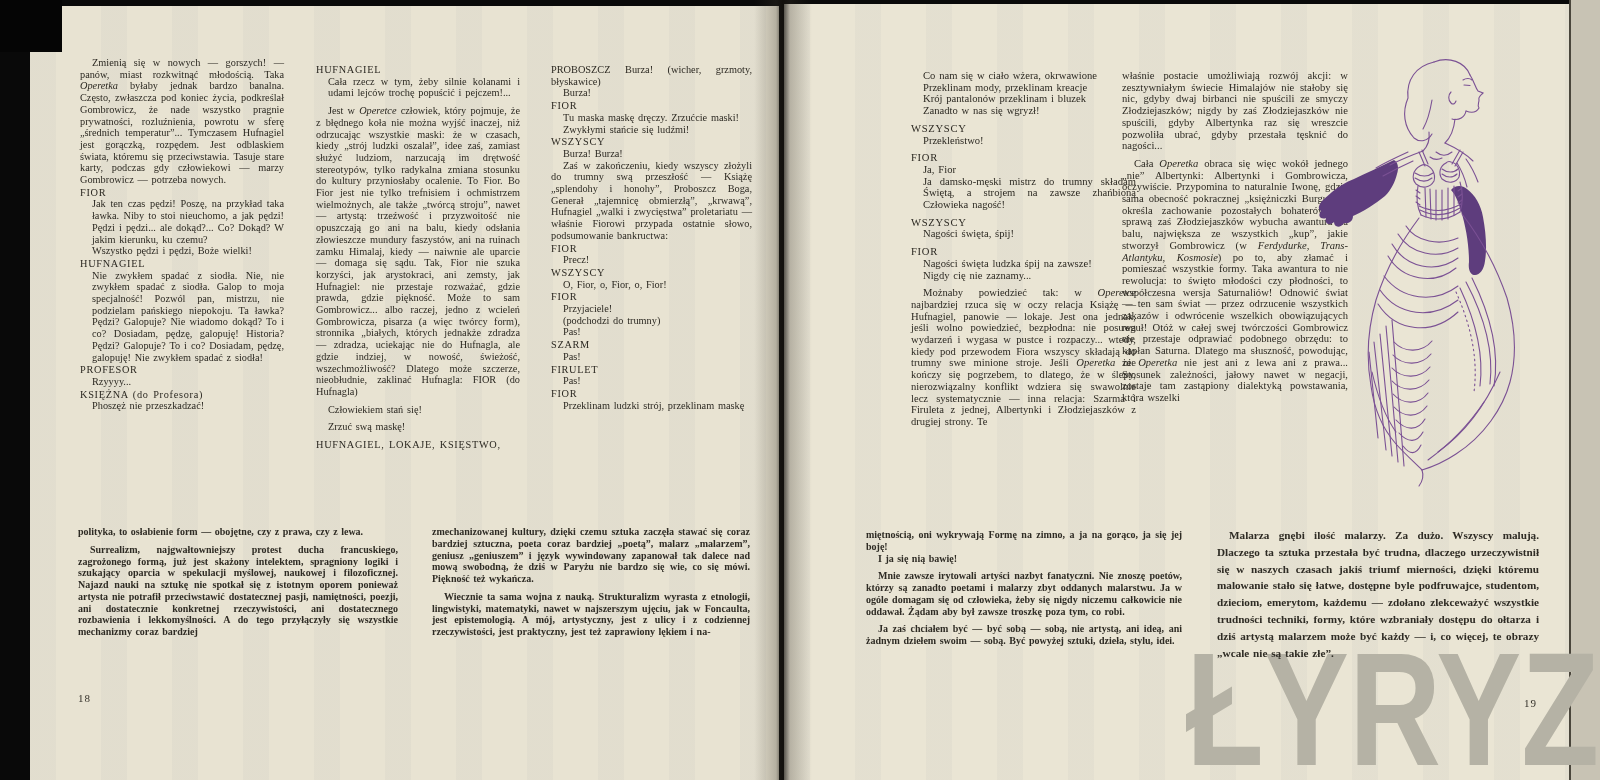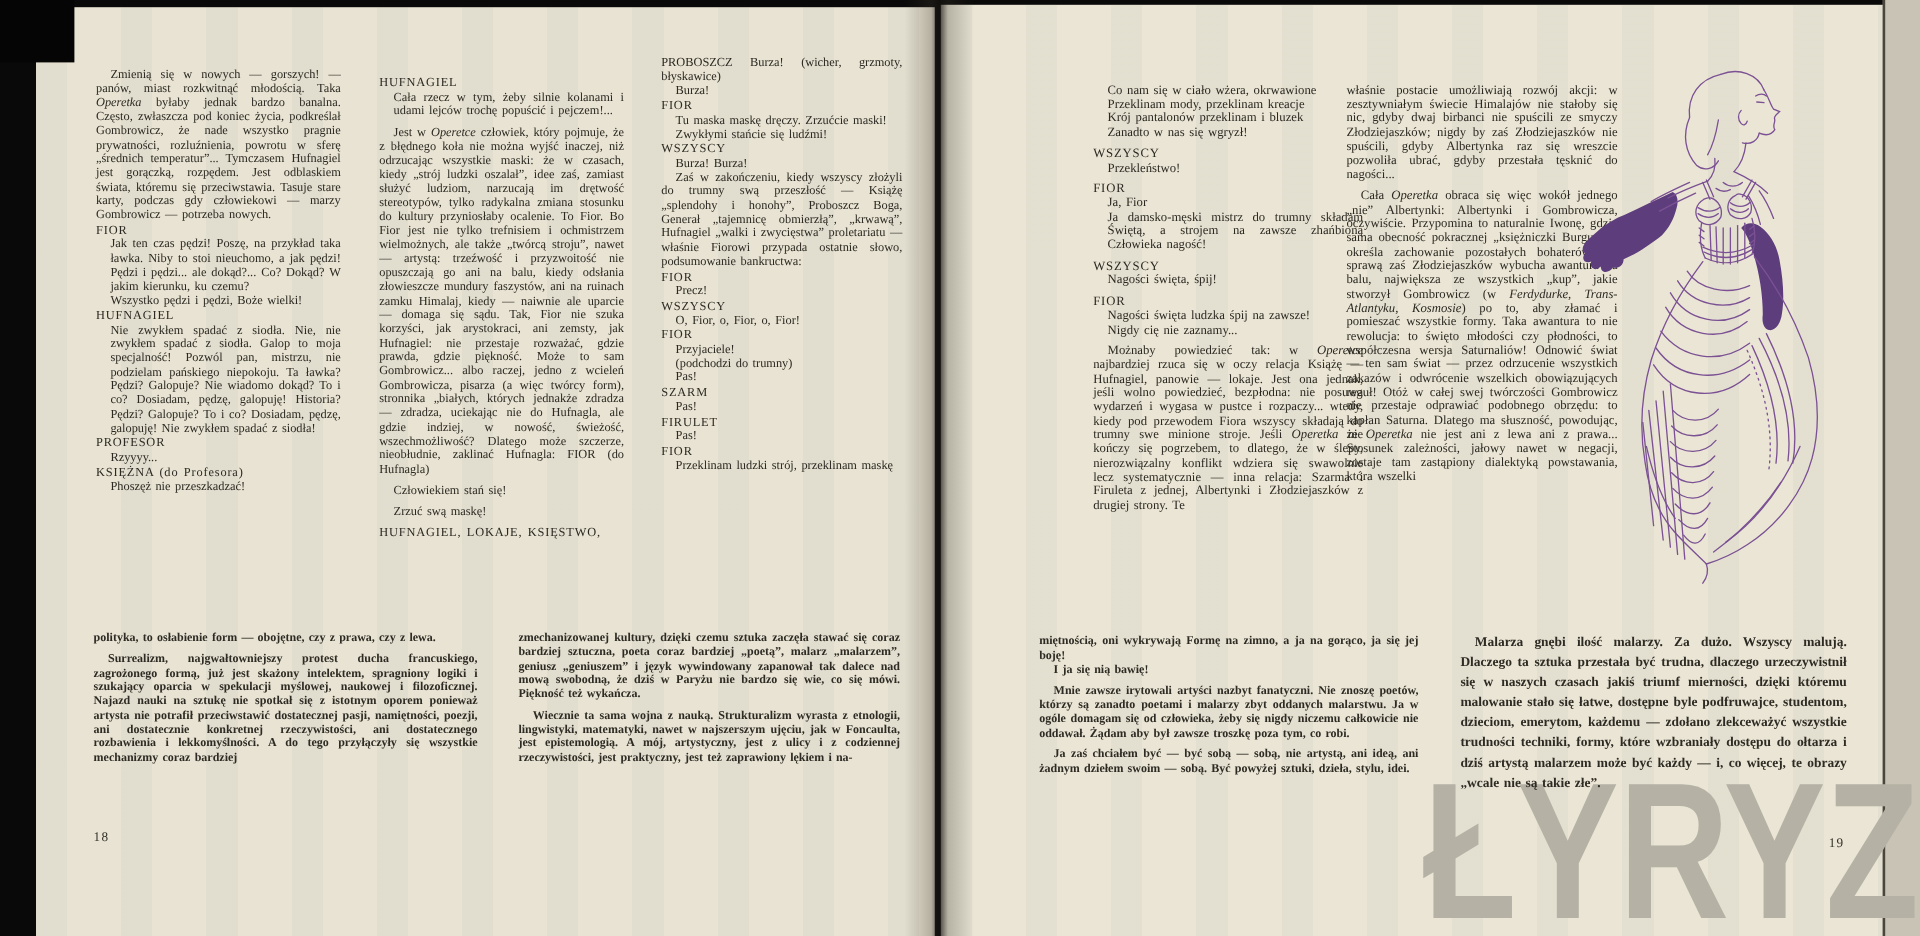--- a/index.html
+++ b/index.html
@@ -20,21 +20,21 @@
         font-size:10px;line-height:11.75px;word-spacing:1px;}
   .blk{margin:0;}
   .speaker{letter-spacing:0.7px;margin-top:1px;}
   .dialog{margin-left:12px;}
   .verse{text-indent:12px;}
   .para{text-indent:12px;}
   .flush{text-indent:0;}
   .gap{margin-top:6px;}
   .c-l1{left:80px;top:57px;width:204px;}
   .c-l2{left:316px;top:63px;width:204px;}
-  .c-l3{left:551px;top:47px;width:201px;}
+  .c-l3{left:551px;top:64px;width:201px;}
   .c-r1{left:864px;top:70px;width:225px;font-size:10.6px;margin-left:47px;}
   .c-r2{left:1100px;top:70px;width:226px;font-size:10.6px;margin-left:22px;}
   .b-l1{left:78px;top:526px;width:320px;}
   .b-l2{left:432px;top:526px;width:318px;}
   .b-r1{left:866px;top:529px;width:316px;}
   .b-r2{left:1217px;top:527px;width:322px;font-size:11.2px;line-height:16.8px;}
   .pagenum{position:absolute;z-index:6;color:#35322b;font-size:11px;letter-spacing:1px;}
   .pn-18{left:78px;top:692px;}
   .pn-19{left:1524px;top:697px;}
   .watermark{position:absolute;left:1186px;top:628px;z-index:4;color:#b5b2a5;

